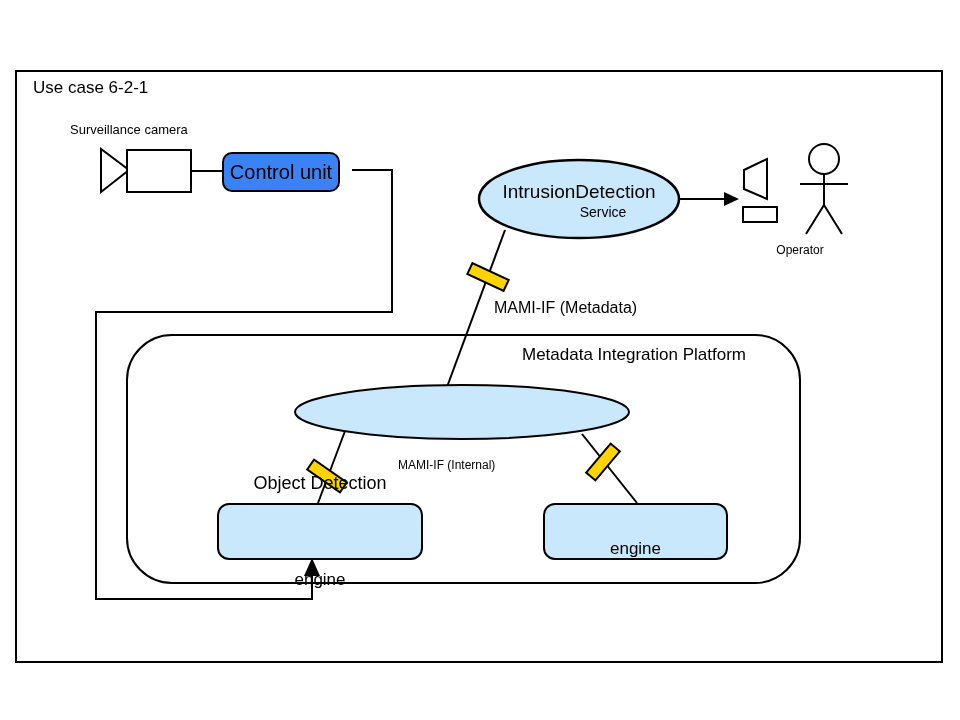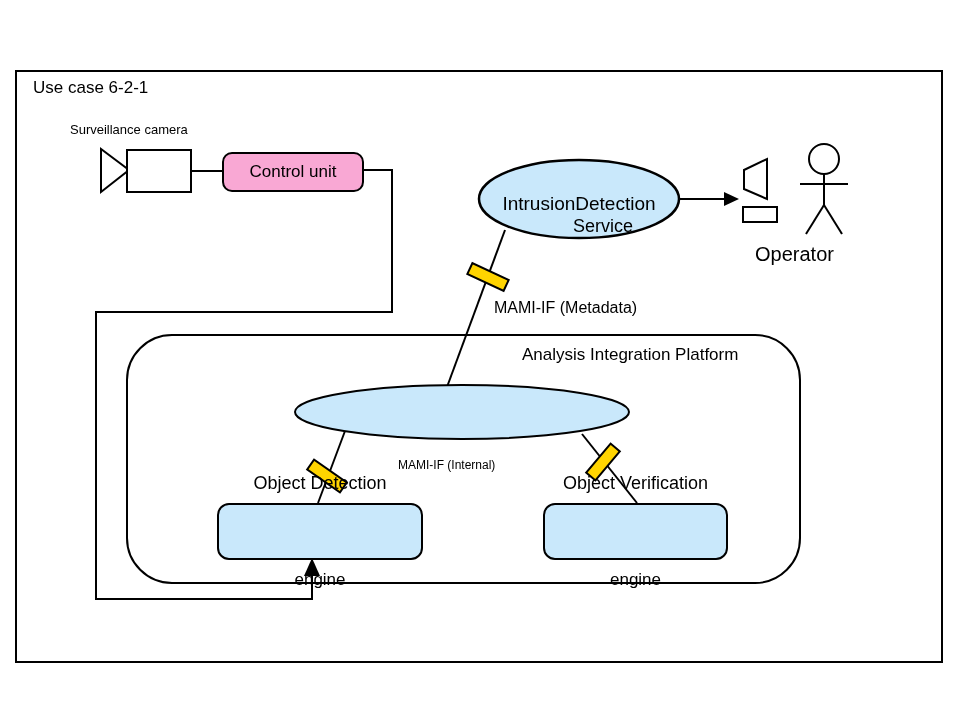--- a/index.html
+++ b/index.html
@@ -9,31 +9,31 @@
   }
   #frame{
     position:absolute;left:15px;top:70px;width:924px;height:589px;
     border:2px solid #000;background:#fff;
   }
   svg.diagram{position:absolute;left:0;top:0;width:960px;height:720px;}
   .lbl{position:absolute;white-space:nowrap;color:#000;}
   .title{left:33px;top:78px;font-size:17px;}
   .cam-lbl{left:70px;top:122px;font-size:13px;}
   .ctrl-box{
-    position:absolute;left:222px;top:152px;width:142px;height:40px;
-    border:2px solid #000;border-radius:10px;background:#f9a8d4;
-    display:flex;align-items:center;justify-content:center;font-size:17px;box-sizing:border-box;
+    position:absolute;left:222px;top:152px;width:118px;height:40px;
+    border:2px solid #000;border-radius:10px;background:#3b82f6;
+    display:flex;align-items:center;justify-content:center;font-size:20px;box-sizing:border-box;
   }
   .ids-text{
     position:absolute;left:479px;top:163px;width:200px;height:74px;
-    display:flex;flex-direction:column;align-items:center;justify-content:flex-end;text-align:center;
+    display:flex;flex-direction:column;align-items:center;justify-content:center;text-align:center;
   }
   .ids-text .l1{font-size:19px;}
-  .ids-text .l2{font-size:18px;margin-top:1px;margin-left:48px;}
-  .op-lbl{left:755px;top:243px;width:90px;text-align:left;font-size:20px;}
+  .ids-text .l2{font-size:14px;margin-top:1px;margin-left:48px;}
+  .op-lbl{left:755px;top:243px;width:90px;text-align:center;font-size:12px;}
   .mami-ext{left:494px;top:299px;font-size:16px;}
   .plat-lbl{left:522px;top:345px;font-size:17px;}
   .mgr-lbl{
     position:absolute;left:295px;top:387px;width:334px;height:50px;
     display:flex;align-items:center;justify-content:center;font-size:17px;
   }
   .mami-int{left:398px;top:458px;font-size:12px;}
   .engine-box{
     position:absolute;top:503px;height:57px;border:2px solid #000;border-radius:12px;
     background:#c9e8fb;display:flex;flex-direction:column;align-items:center;justify-content:center;
@@ -101,26 +101,25 @@
     <span>Control unit</span>
   </div>
 
   <div class="ids-text">
     <span class="l1">IntrusionDetection</span>
     <span class="l2">Service</span>
   </div>
 
   <div class="lbl op-lbl">Operator</div>
   <div class="lbl mami-ext">MAMI-IF (Metadata)</div>
-  <div class="lbl plat-lbl">Analysis Integration Platform</div>
+  <div class="lbl plat-lbl">Metadata Integration Platform</div>
   <div class="lbl mami-int">MAMI-IF (Internal)</div>
 
   <div class="engine-box" id="engine-detection">
     <span class="l1">Object Detection</span>
     <span class="l2">engine</span>
   </div>
 
   <div class="engine-box" id="engine-verification">
-    <span class="l1">Object Verification</span>
     <span class="l2">engine</span>
   </div>
 
 </div>
 
 </body></html>

